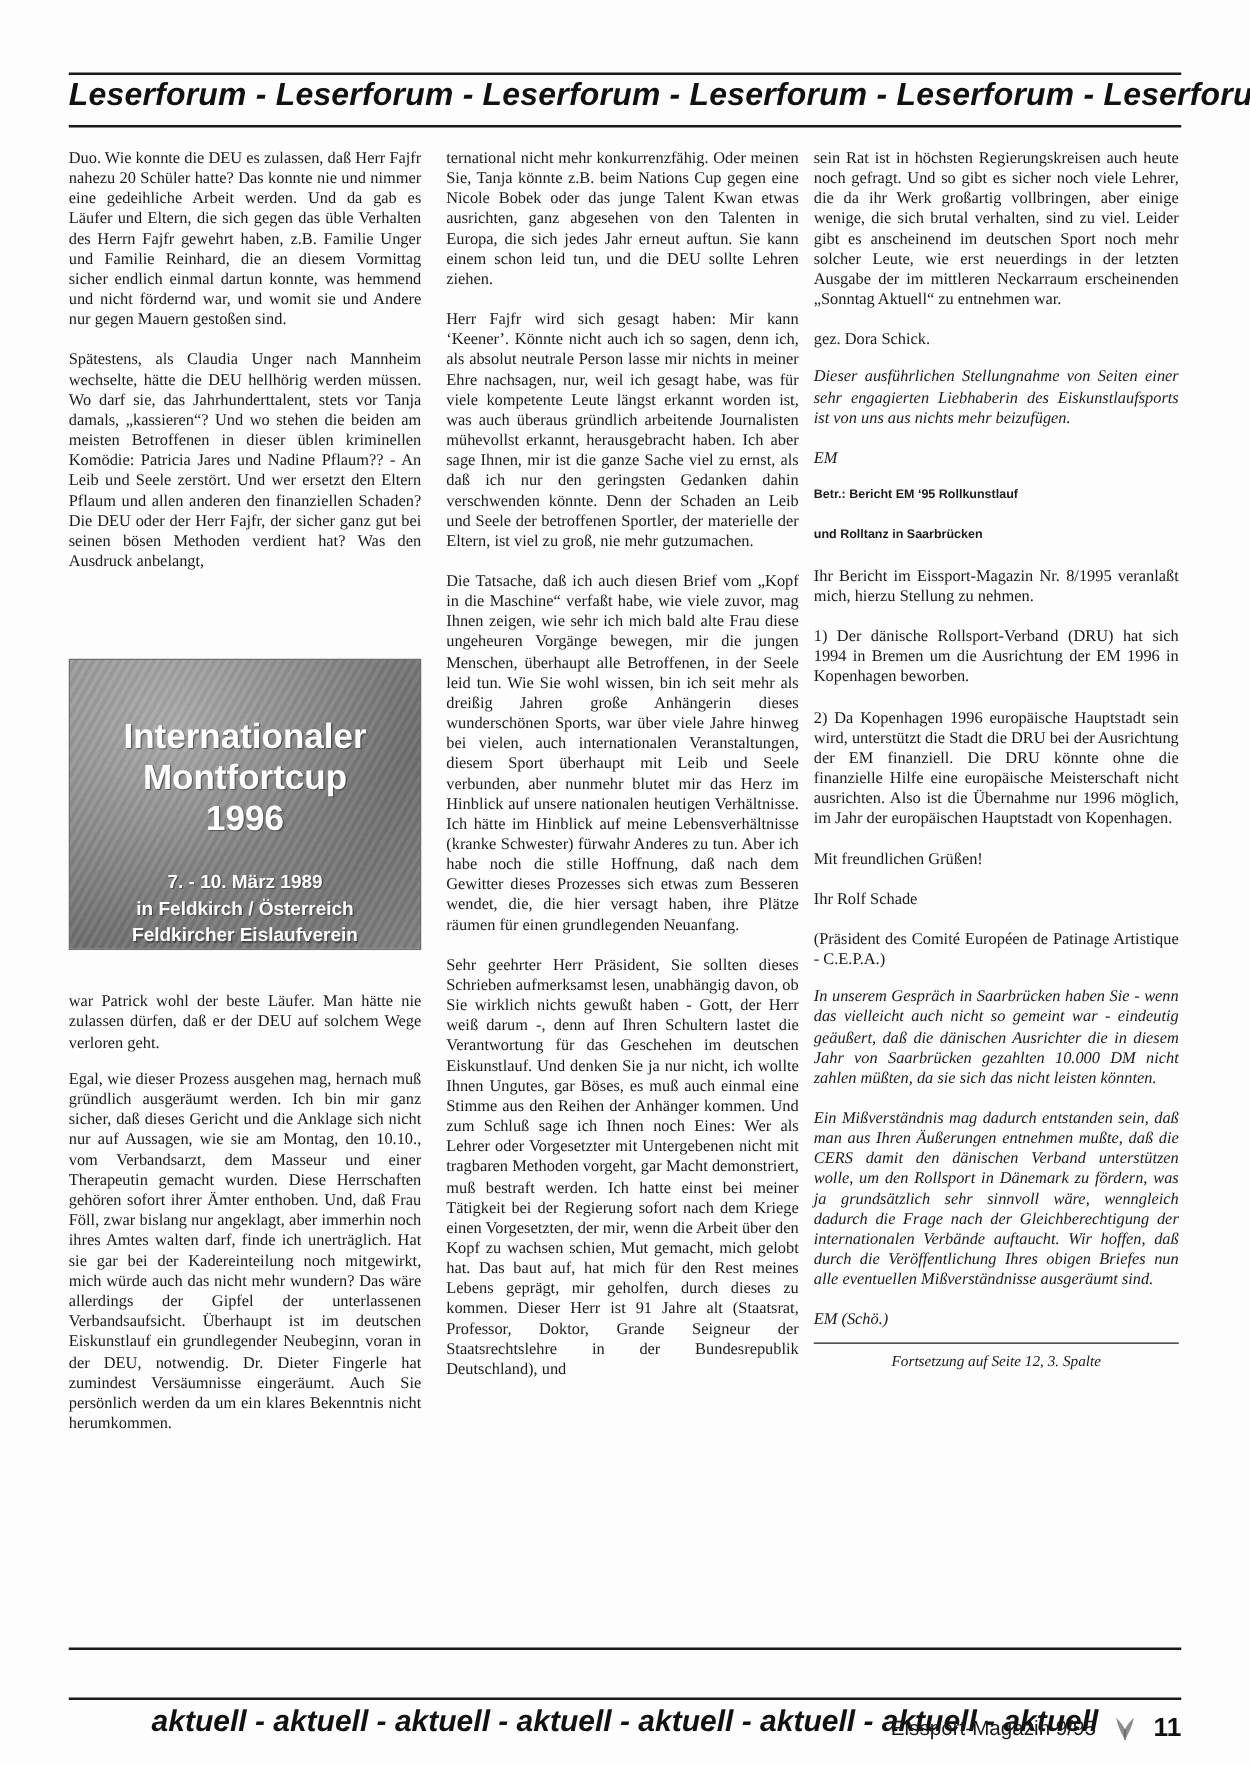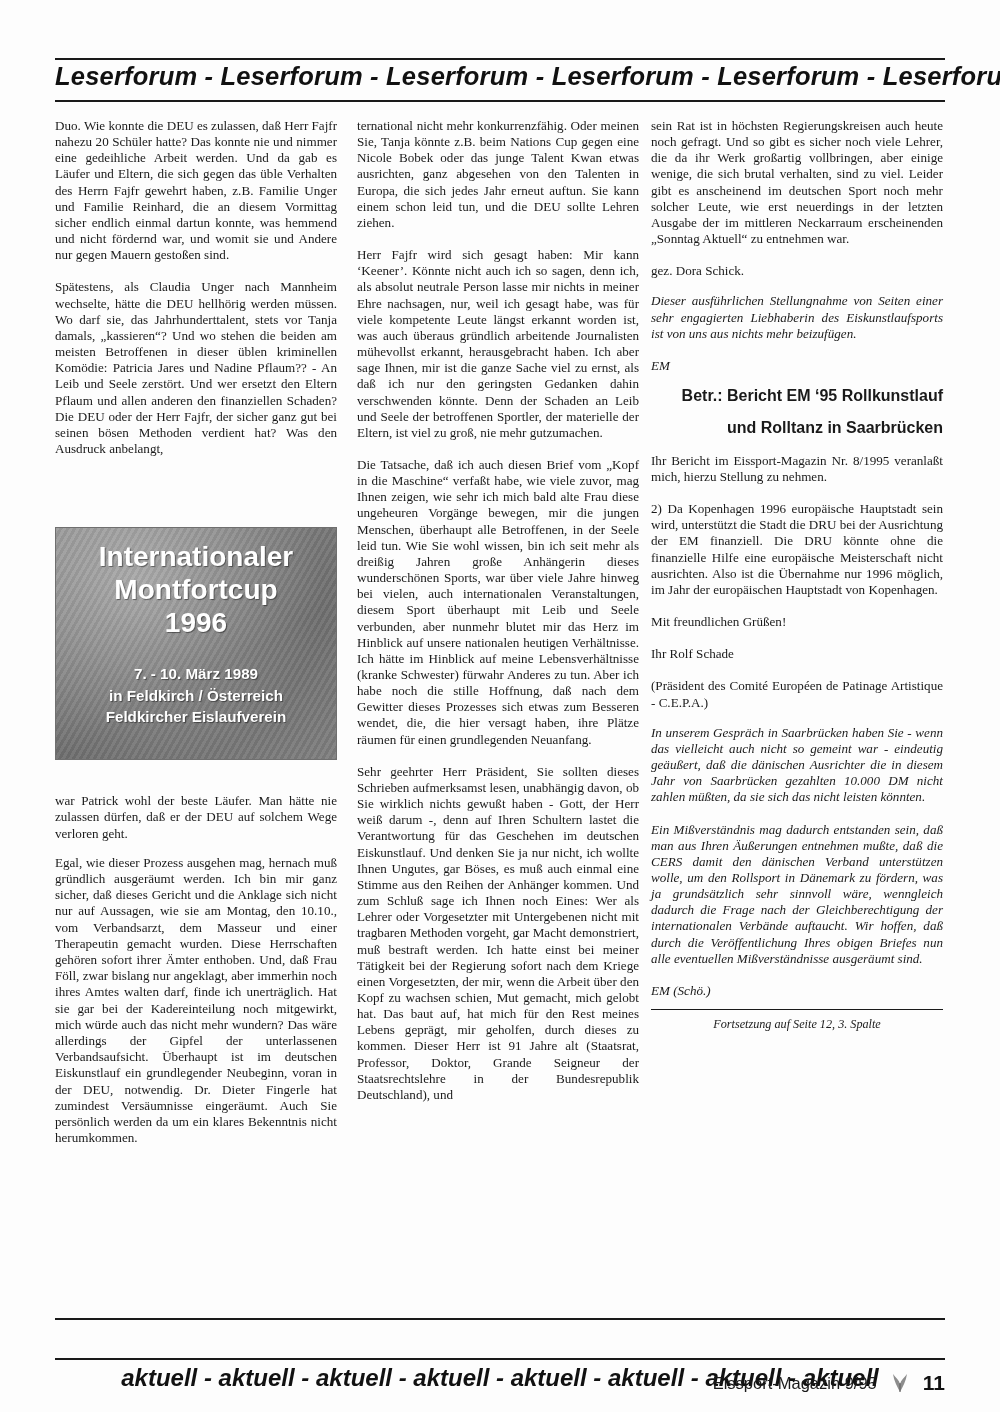--- a/index.html
+++ b/index.html
@@ -65,23 +65,23 @@
   .col p {
     margin: 0;
     text-indent: 0;
   }
   .col p + p { margin-top: 16px; }
   .serif-italic { font-style: italic; }
   .right { }
   .sans-bold {
     font-family: "Liberation Sans", sans-serif;
     font-weight: bold;
-    font-size: 16px;
+    font-size: 10px;
     line-height: 16.4px;
-    text-align: right;
+    text-align: left;
   }
   .gap-md { height: 14px; }
   
   .ad-box {
     position: absolute;
     left: 55px;
     top: 527px;
     width: 282px;
     height: 233px;
     background: linear-gradient(150deg, #9a9a9a 0%, #8a8a8a 35%, #7e7e7e 60%, #909090 100%);
@@ -99,21 +99,21 @@
     pointer-events: none;
   }
   .ad-inner {
     position: relative;
     z-index: 2;
     text-align: center;
     font-family: "Liberation Sans", sans-serif;
     color: #ffffff;
   }
   .ad-title {
-    margin-top: 12px;
+    margin-top: 44px;
     font-size: 28px;
     font-weight: bold;
     line-height: 33px;
     text-shadow: 1px 1px 1px rgba(0,0,0,0.45);
   }
   .ad-sub {
     margin-top: 25px;
     font-size: 15.2px;
     font-weight: bold;
     line-height: 19.5px;
@@ -229,20 +229,21 @@
   <div class="col" id="col3">
     <p>sein Rat ist in höchsten Regierungskreisen auch heute noch gefragt. Und so gibt es sicher noch viele Lehrer, die da ihr Werk großartig vollbringen, aber einige wenige, die sich brutal verhalten, sind zu viel. Leider gibt es anscheinend im deutschen Sport noch mehr solcher Leute, wie erst neuerdings in der letzten Ausgabe der im mittleren Neckarraum erscheinenden „Sonntag Aktuell“ zu entnehmen war.</p>
     <p>gez. Dora Schick.</p>
     <div class="gap-md"></div>
     <p class="serif-italic">Dieser ausführlichen Stellungnahme von Seiten einer sehr engagierten Liebhaberin des Eiskunstlaufsports ist von uns aus nichts mehr beizufügen.</p>
     <p class="serif-italic right">EM</p>
     <div class="gap-md"></div>
     <p class="sans-bold">Betr.: Bericht EM ‘95 Rollkunstlauf</p>
     <p class="sans-bold">und Rolltanz in Saarbrücken</p>
     <p>Ihr Bericht im Eissport-Magazin Nr. 8/1995 veranlaßt mich, hierzu Stellung zu nehmen.</p>
+    <p>1) Der dänische Rollsport-Verband (DRU) hat sich 1994 in Bremen um die Ausrichtung der EM 1996 in Kopenhagen beworben.</p>
     <p>2) Da Kopenhagen 1996 europäische Hauptstadt sein wird, unterstützt die Stadt die DRU bei der Ausrichtung der EM finanziell. Die DRU könnte ohne die finanzielle Hilfe eine europäische Meisterschaft nicht ausrichten. Also ist die Übernahme nur 1996 möglich, im Jahr der europäischen Hauptstadt von Kopenhagen.</p>
     <p>Mit freundlichen Grüßen!</p>
     <p>Ihr Rolf Schade</p>
     <p>(Präsident des Comité Européen de Patinage Artistique - C.E.P.A.)</p>
     <div class="gap-md"></div>
     <p class="serif-italic">In unserem Gespräch in Saarbrücken haben Sie - wenn das vielleicht auch nicht so gemeint war - eindeutig geäußert, daß die dänischen Ausrichter die in diesem Jahr von Saarbrücken gezahlten 10.000 DM nicht zahlen müßten, da sie sich das nicht leisten könnten.</p>
     <p class="serif-italic">Ein Mißverständnis mag dadurch entstanden sein, daß man aus Ihren Äußerungen entnehmen mußte, daß die CERS damit den dänischen Verband unterstützen wolle, um den Rollsport in Dänemark zu fördern, was ja grundsätzlich sehr sinnvoll wäre, wenngleich dadurch die Frage nach der Gleichberechtigung der internationalen Verbände auftaucht. Wir hoffen, daß durch die Veröffentlichung Ihres obigen Briefes nun alle eventuellen Mißverständnisse ausgeräumt sind.</p>
     <p class="serif-italic right">EM (Schö.)</p>
     <div class="sep-rule"></div>
     <p class="fortsetzung">Fortsetzung auf Seite 12, 3. Spalte</p>

